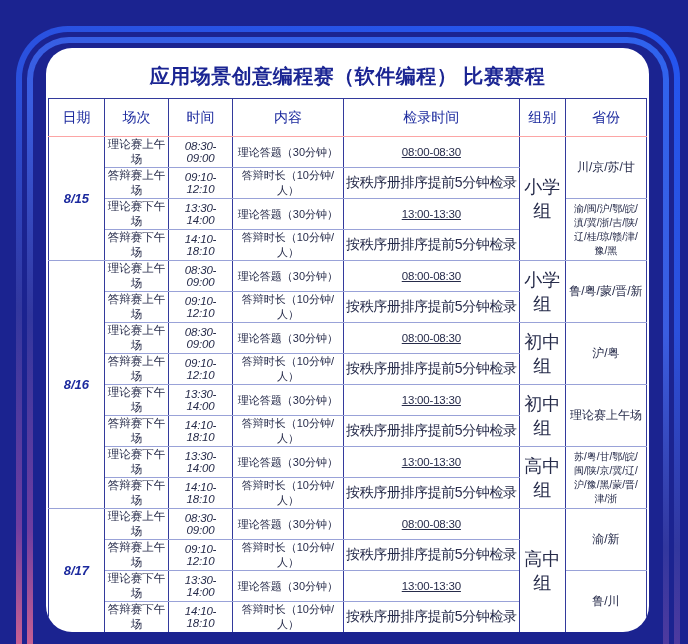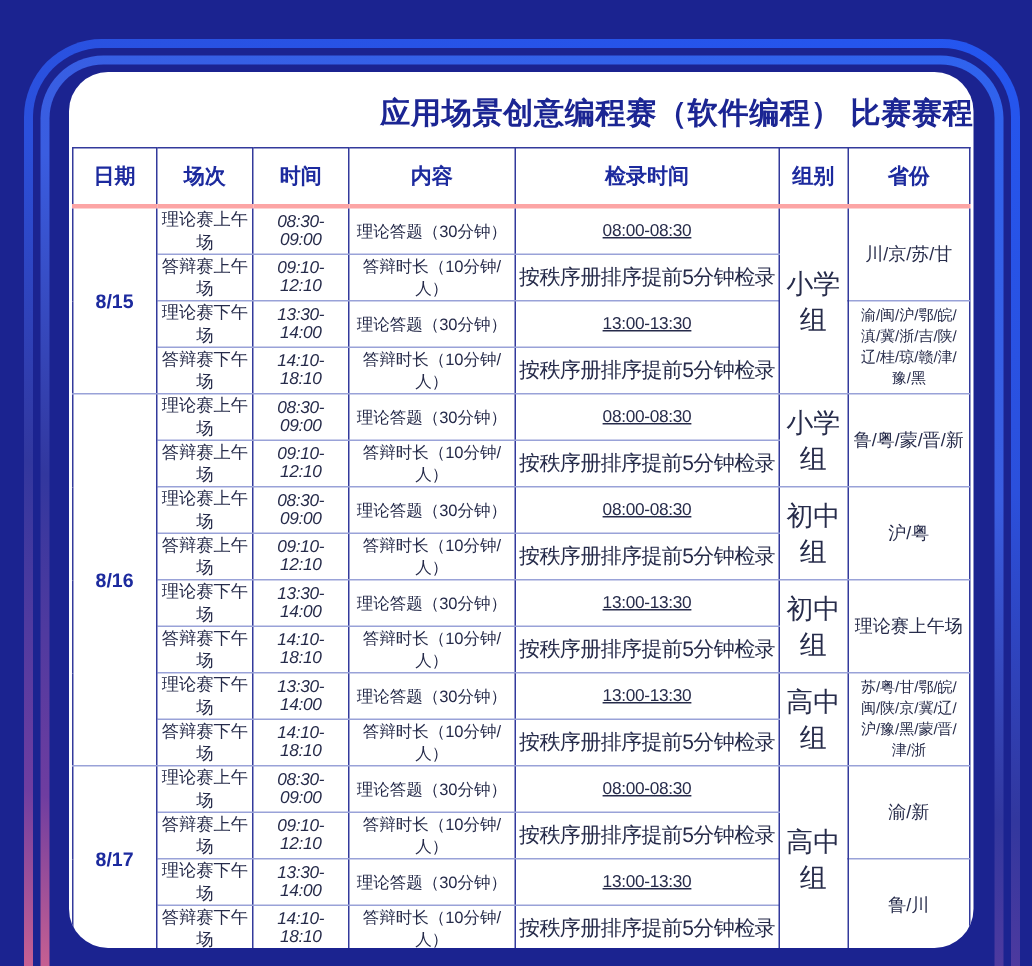--- a/index.html
+++ b/index.html
@@ -15,40 +15,40 @@
   .ring.r1 .fill{position:absolute;inset:6px;border-radius:46px;background:#1b2390;}
   .ring.r2{left:27px;top:37px;right:19px;bottom:-90px;border-radius:42px;
     background:linear-gradient(200deg,#2f63ee 0%,#3a5de0 32%,#32379e 55%,#6f3da0 78%,#c55f92 90%,#cc6496 100%);}
   .ring.r2 .fill{position:absolute;inset:6px;border-radius:36px;background:#1b2390;}
 
   .card{
     position:absolute;left:46px;top:48px;right:39px;bottom:12px;
     background:#ffffff;border-radius:26px;overflow:hidden;
   }
   .title{
-    height:50px;line-height:56px;text-align:right;
+    height:50px;line-height:56px;text-align:center;
     font-size:20px;font-weight:bold;color:#1b2593;letter-spacing:0.5px;
   }
   .tbl-wrap{padding:0 2px;}
   table{
     border-collapse:collapse;table-layout:fixed;margin:0 auto;
     border:1.5px solid #333a9c;
   }
   th,td{
     border-left:1px solid #333a9c;border-right:1px solid #333a9c;
     border-top:1px solid #99a2d8;border-bottom:1px solid #99a2d8;
     text-align:center;vertical-align:middle;padding:0 2px;
     color:#262b4a;
   }
   th{
-    height:37px;font-size:14px;font-weight:bold;color:#1c2a9e;
-    border-top:1.5px solid #333a9c;border-bottom:3px solid #fca5a5;
+    height:37px;font-size:14px;font-weight:normal;color:#1c2a9e;
+    border-top:1.5px solid #333a9c;border-bottom:1px solid #fca5a5;
   }
   td{height:28px;font-size:12px;}
-  .c-date{font-size:13px;font-weight:bold;color:#1c2a9e;}
+  .c-date{font-size:13px;font-weight:bold;color:#1c2a9e;font-style:italic;}
   .c-session{font-size:11.5px;}
   .c-time{font-size:11.5px;letter-spacing:-0.2px;font-style:italic;}
   .c-content{font-size:11px;}
   .c-checkin{font-size:11.5px;letter-spacing:-0.2px;text-decoration:underline;}
   .c-checkin-sm{font-size:14px;letter-spacing:-0.4px;white-space:nowrap;}
   .c-group{font-size:18px;margin-left:43px;}
   .c-province{font-size:12px;margin-top:36px;}
   .c-province-sm{font-size:10px;word-break:break-all;line-height:1.4;padding:2px 4px;}
 </style>
 </head>

